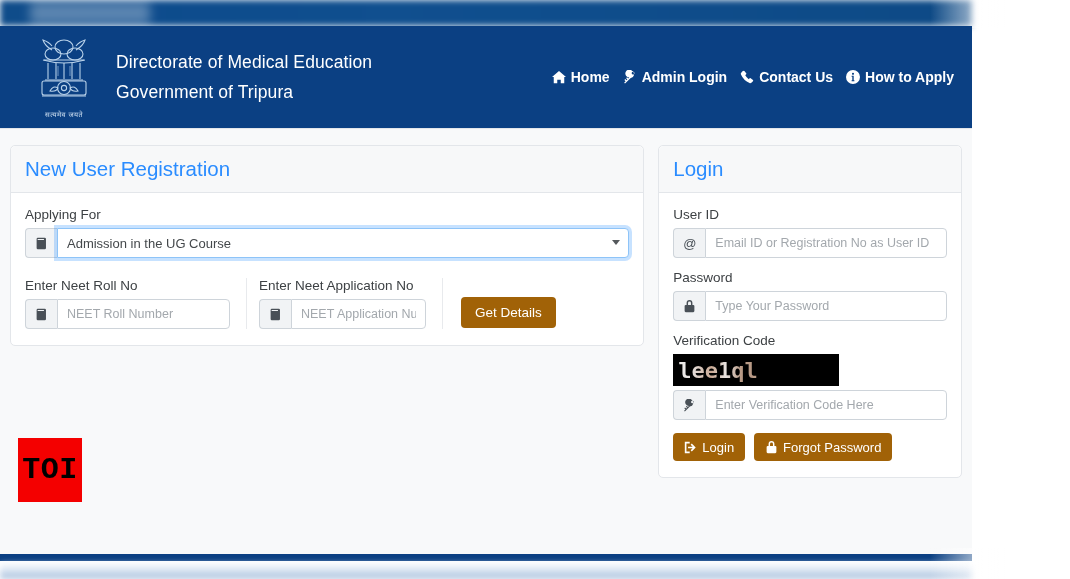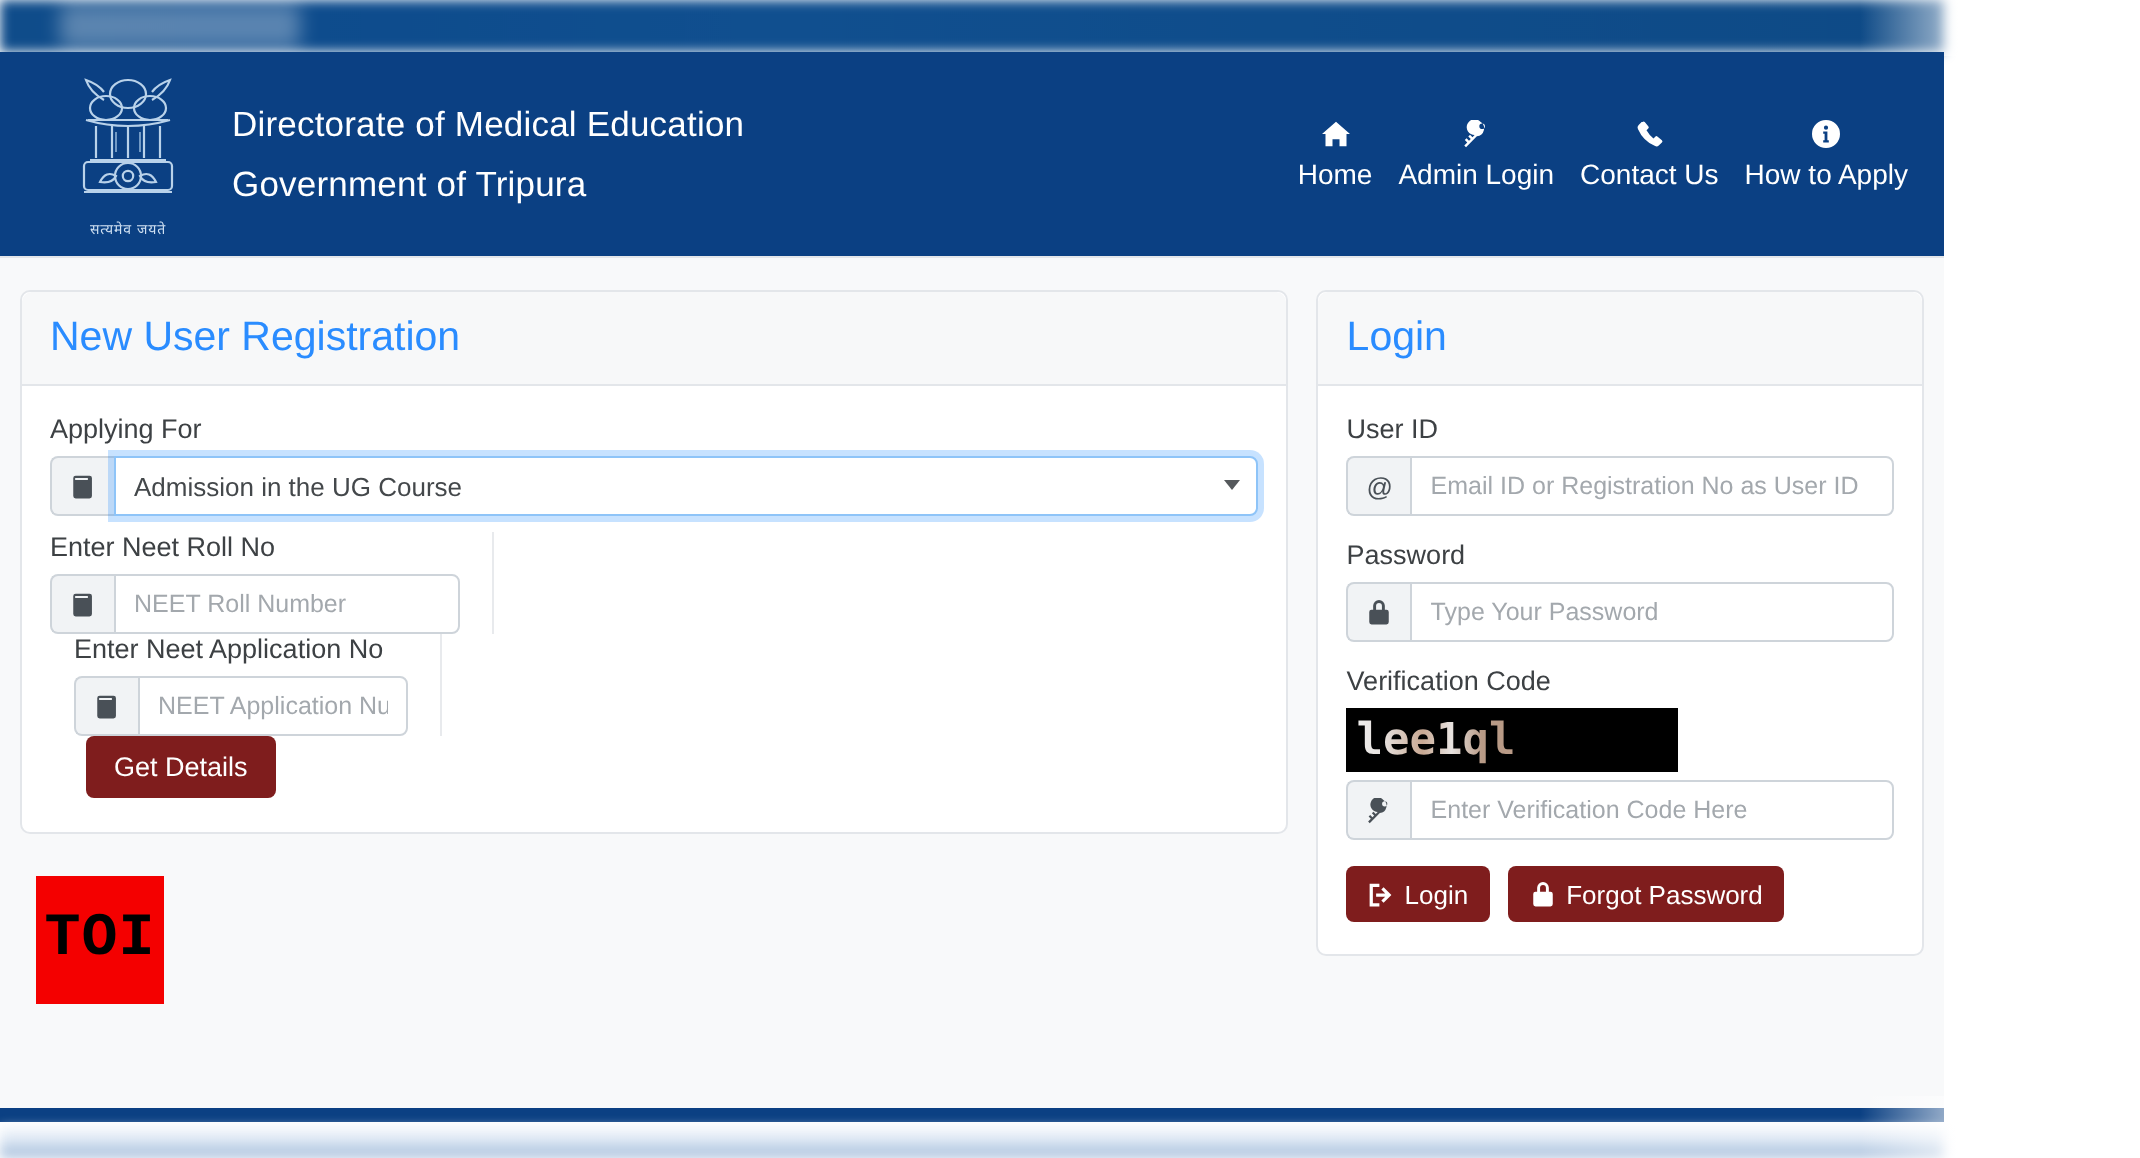--- a/index.html
+++ b/index.html
@@ -48,22 +48,22 @@
   }
   .brand { margin-left: 2px; }
   .brand div {
     color: #ffffff; font-size: 17.5px; line-height: 30px; letter-spacing: .1px;
   }
   .nav {
     position: absolute; right: 18px; top: 0; height: 102px;
     display: flex; align-items: center; gap: 13px;
   }
   .nav a {
-    color: #fff; font-size: 14px; font-weight: normal; text-decoration: none;
-    display: inline-flex; align-items: center; gap: 5px; white-space: nowrap; flex-direction: column;
+    color: #fff; font-size: 14px; font-weight: bold; text-decoration: none;
+    display: inline-flex; align-items: center; gap: 5px; white-space: nowrap;
   }
   .nav svg { width: 14px; height: 14px; fill: #fff; display: block; }
 
   
   .content {
     position: relative; background: #f8f9fa; height: 426px;
     padding: 16px 10px 0 10px; display: flex; gap: 14px; align-items: flex-start;
     border-top: 1px solid #e3e6ea;
   }
 
@@ -105,28 +105,28 @@
     background: #fff; font-size: 13px; color: #44484b; padding: 0 24px 0 9px;
     appearance: none; -webkit-appearance: none; outline: none;
     font-family: "Liberation Sans", sans-serif;
   }
   .sel-caret {
     position: absolute; right: 9px; top: 12px; width: 0; height: 0;
     border-left: 4.5px solid transparent; border-right: 4.5px solid transparent;
     border-top: 5px solid #55595c; pointer-events: none;
   }
 
-  .row-neet { display: flex; margin-top: 8px; flex-direction: column; }
+  .row-neet { display: flex; margin-top: 20px; }
   .col-neet { padding-right: 16px; border-right: 1px solid #e8eaed; }
   .col-neet.c1 { width: 222px; }
   .col-neet.c2 { width: 196px; padding-left: 12px; }
   .col-neet.c3 { padding-left: 18px; border-right: none; display: flex; align-items: flex-end; }
 
   .btn {
-    border: none; border-radius: 4px; color: #fff; background: #7f1d1d;
+    border: none; border-radius: 4px; color: #fff; background: #a16207;
     font-size: 13.5px; font-family: "Liberation Sans", sans-serif; cursor: pointer;
     display: inline-flex; align-items: center; gap: 5px; justify-content: center;
   }
   .btn svg { width: 13px; height: 13px; fill: #fff; display: block; }
   .btn-get { height: 31px; padding: 0 14px; margin-bottom: 1px; }
   .btn-sm { height: 28px; padding: 0 11px; font-size: 13px; }
 
   .gap { margin-top: 12px; }
 
   .captcha {

